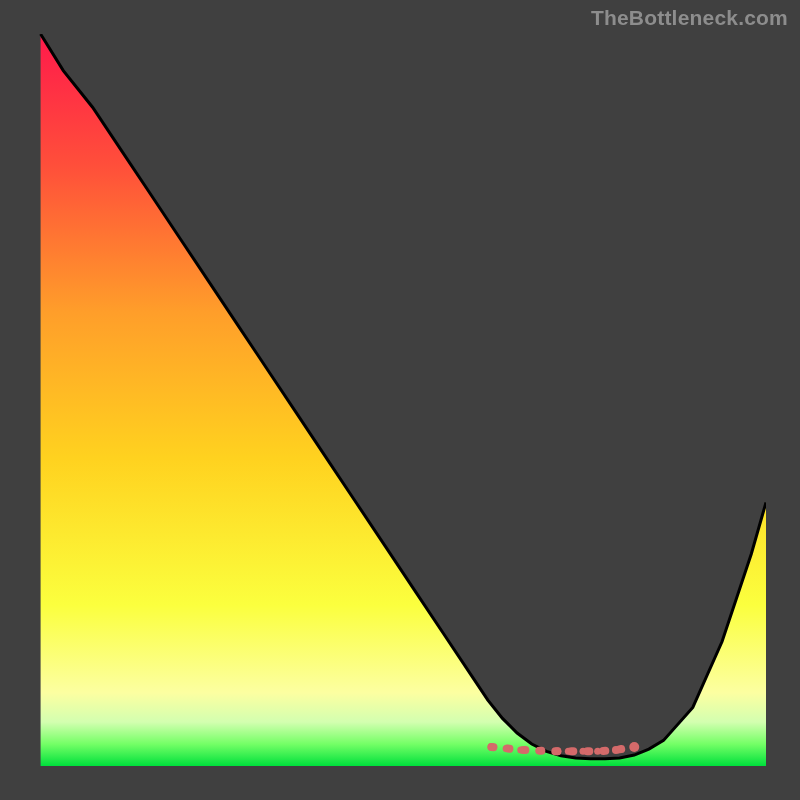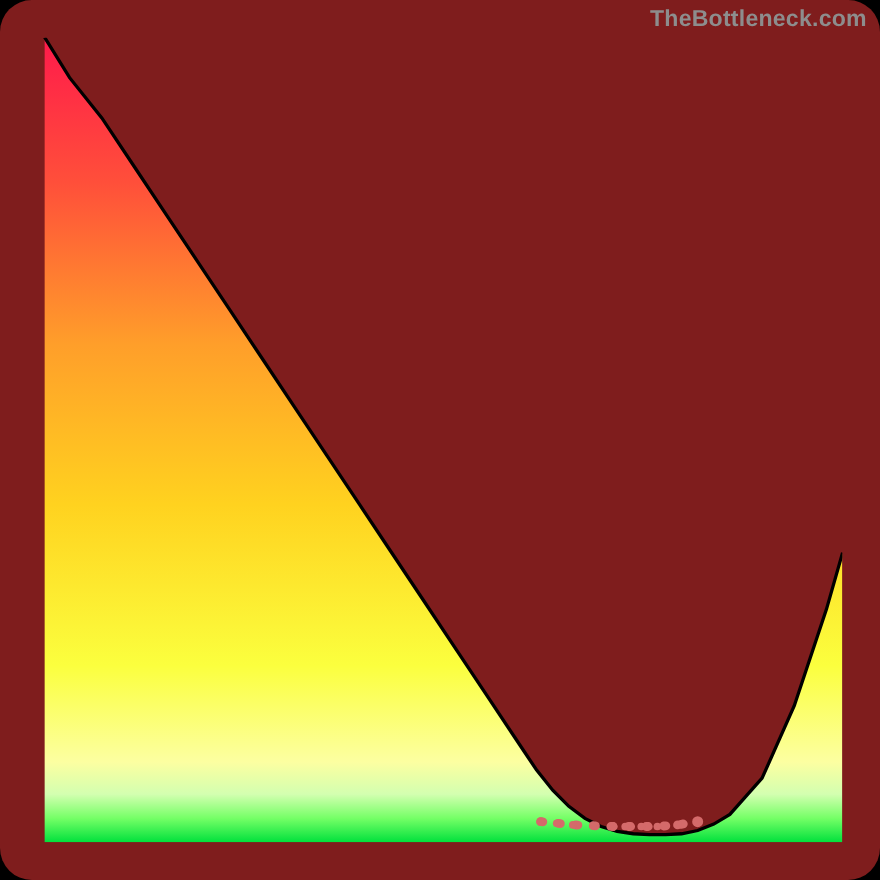--- a/index.html
+++ b/index.html
@@ -7,22 +7,21 @@
     padding: 0;
     width: 800px;
     height: 800px;
     background: #000;
     overflow: hidden;
   }
   .stage {
     position: relative;
     width: 800px;
     height: 800px;
-    background: #7f1d1d;
-    border-radius: 29px;
+    background: #404040;
   }
   .plot-area {
     position: absolute;
     left: 34px;
     top: 34px;
     width: 732px;
     height: 732px;
     overflow: hidden;
   }
   .gradient-fill {

